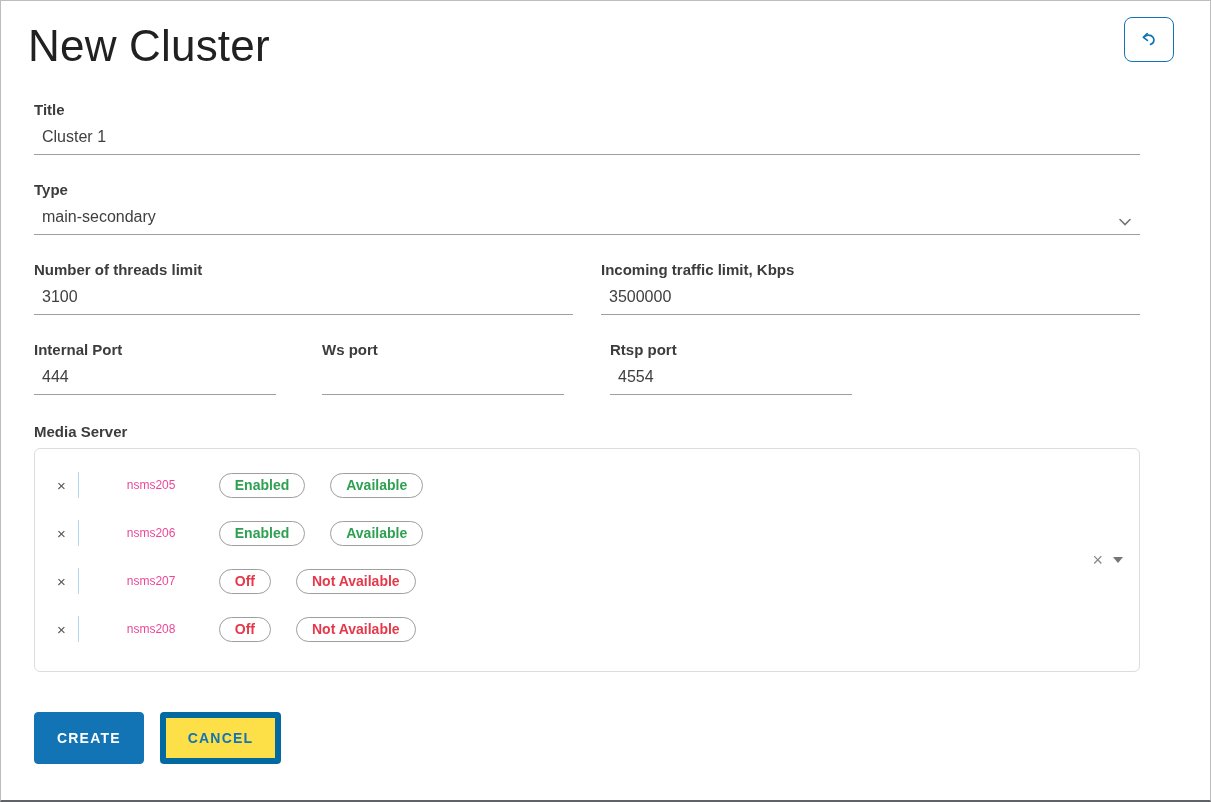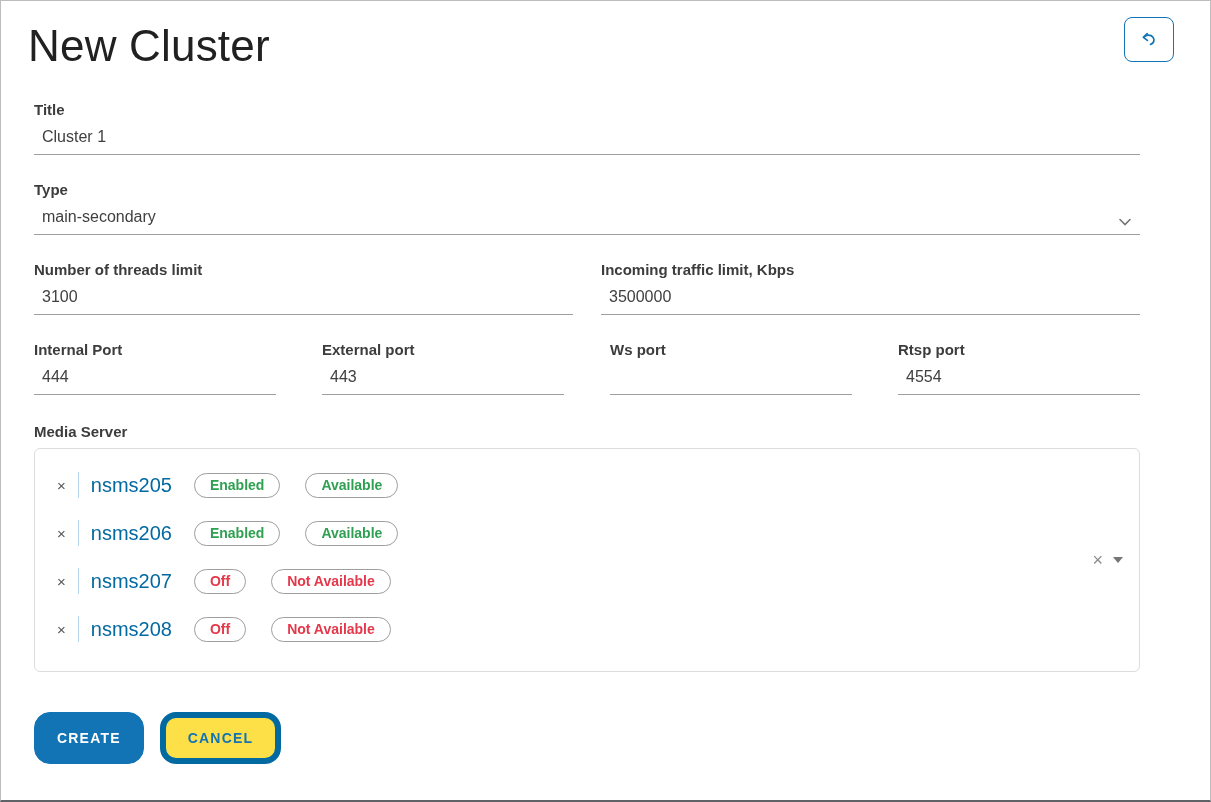--- a/index.html
+++ b/index.html
@@ -53,21 +53,21 @@
     background:#fff;
   }
   .ms-row { display:flex; align-items:center; height:48px; }
   .ms-remove {
     font-size:15px; color:#555; cursor:pointer; line-height:1;
     padding:2px 4px;
   }
   .ms-divider {
     width:1px; height:26px; background:#b3d4ea; margin:0 12px 0 8px;
   }
-  .ms-name { font-size:20px; color:#0369a1; min-width:70px; }
+  .ms-name { font-size:12px; color:#ec4899; min-width:70px;margin-left:36px; }
   .chip {
     display:inline-block; border:1px solid #9e9e9e; border-radius:13px;
     padding:3px 15px 4px; font-size:14px; font-weight:700;
     background:#fff; margin-left:22px;
   }
   .chip + .chip { margin-left:25px; }
   .chip.ok   { color:#2fa052; }
   .chip.error{ color:#e5394b; }
   .ms-controls {
     position:absolute; right:16px; top:50%; transform:translateY(-50%);
@@ -76,21 +76,21 @@
   .ms-clear { font-size:18px; color:#8a8a8a; cursor:pointer; line-height:1; }
   .ms-caret {
     width:0; height:0; cursor:pointer;
     border-left:5px solid transparent; border-right:5px solid transparent;
     border-top:6px solid #757575;
   }
   .actions { display:flex; gap:16px; margin-top:40px; }
   .btn {
     font-family:"Liberation Sans", sans-serif;
     font-size:14px; font-weight:700; letter-spacing:1.2px;
-    border-radius:16px; padding:12px 22px; cursor:pointer;
+    border-radius:4px; padding:12px 22px; cursor:pointer;
   }
   .btn-primary { background:#1273b5; color:#fff; border:1px solid #1273b5; }
   .btn-outline { background:#fde047; color:#1273b5; border:6px solid #0369a1; }
 </style>
 </head>
 <body>
 
 <div class="header">
   <div class="page-title">New Cluster</div>
   <button class="back-btn">
@@ -130,24 +130,20 @@
     <div class="field-group">
       <div class="field-label">Incoming traffic limit, Kbps</div>
       <input class="field-input" type="text" value="3500000" style="">
     </div>
   </div>
 
   <div class="grid-4">
     <div class="field-group">
       <div class="field-label">Internal Port</div>
       <input class="field-input" type="text" value="444" style="">
-    </div>
-    <div class="field-group">
-      <div class="field-label">External port</div>
-      <input class="field-input" type="text" value="443" style="">
     </div>
     <div class="field-group">
       <div class="field-label">Ws port</div>
       <input class="field-input" type="text" value="" style="">
     </div>
     <div class="field-group">
       <div class="field-label">Rtsp port</div>
       <input class="field-input" type="text" value="4554" style="">
     </div>
   </div>

